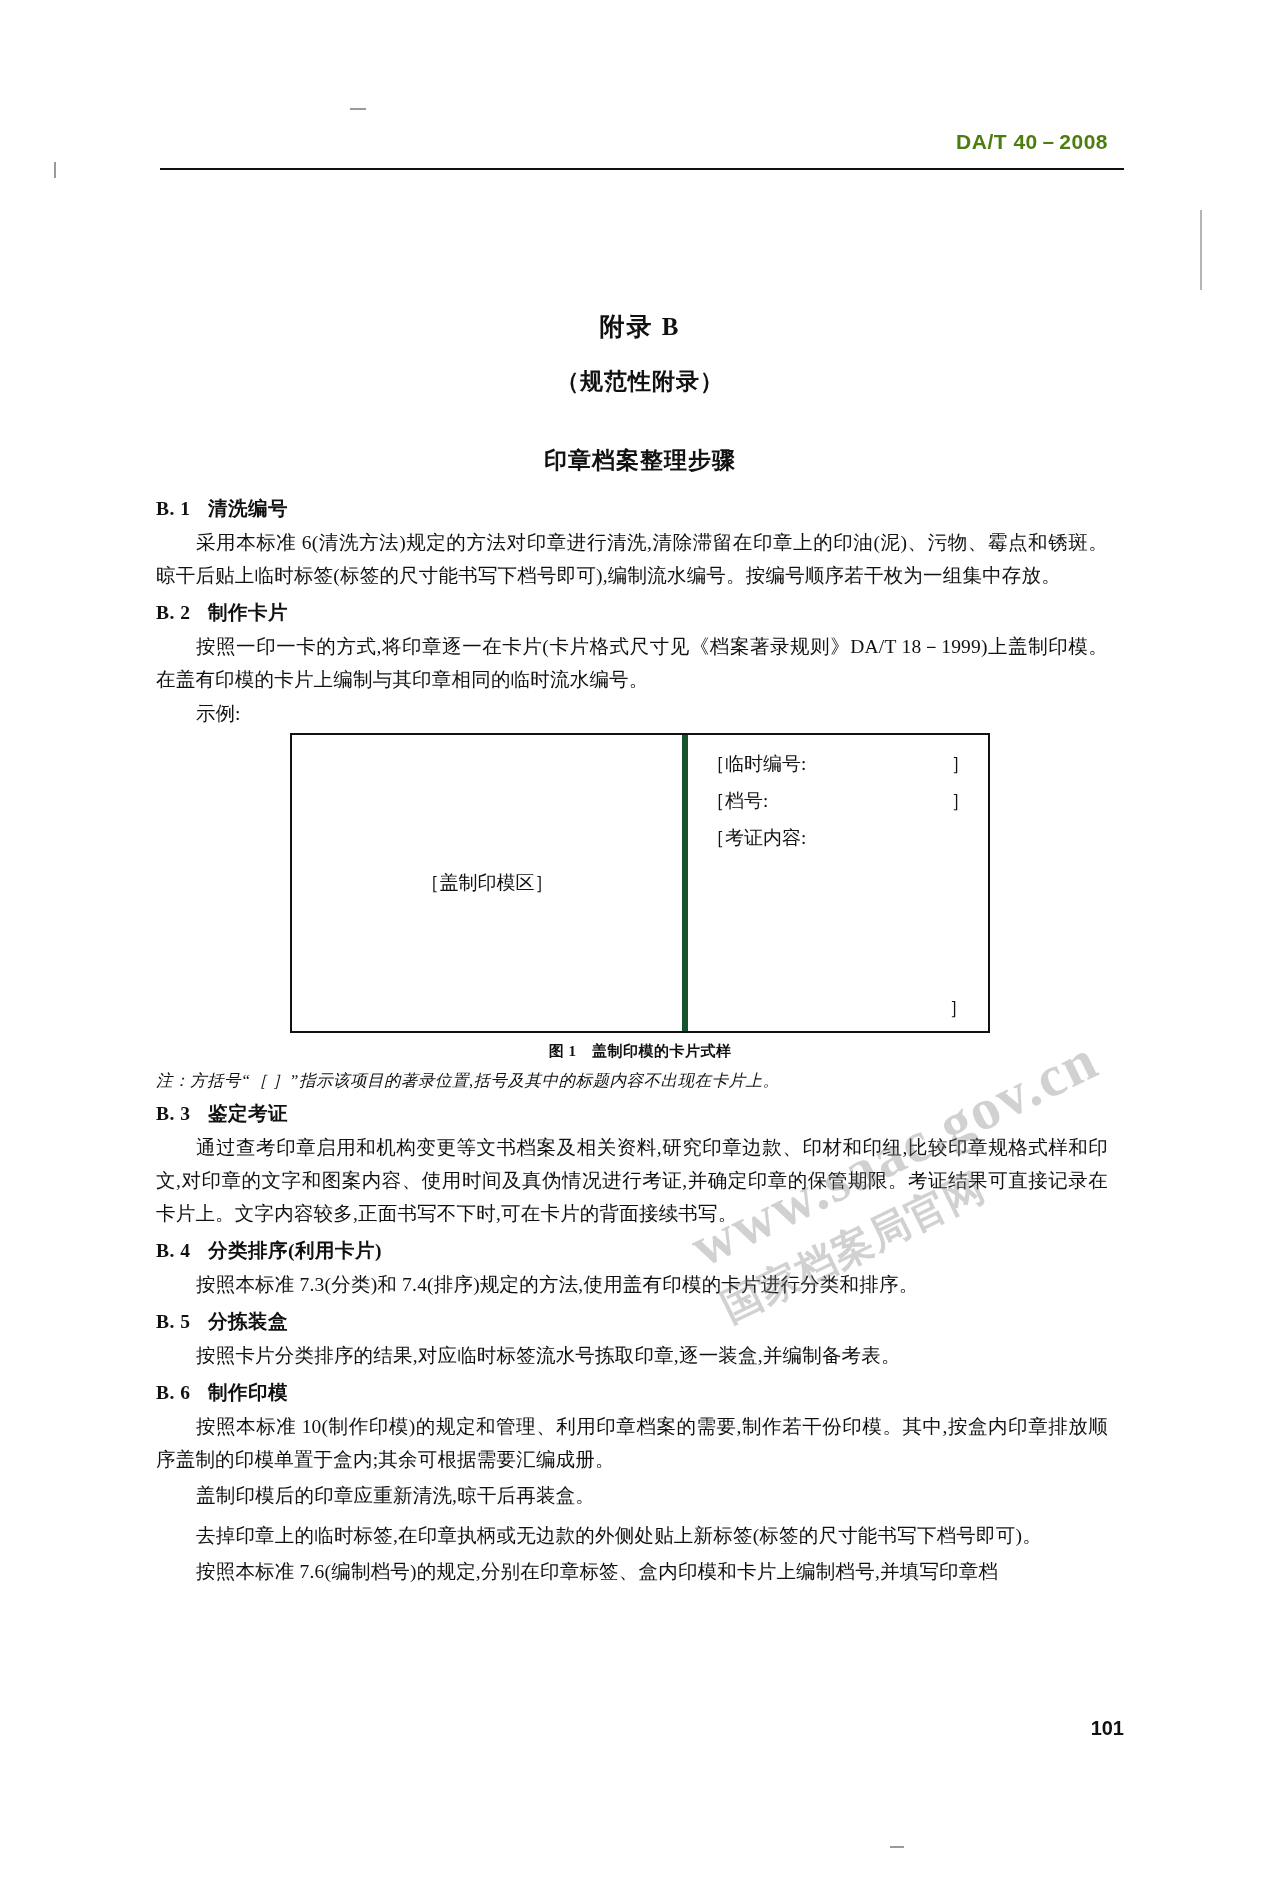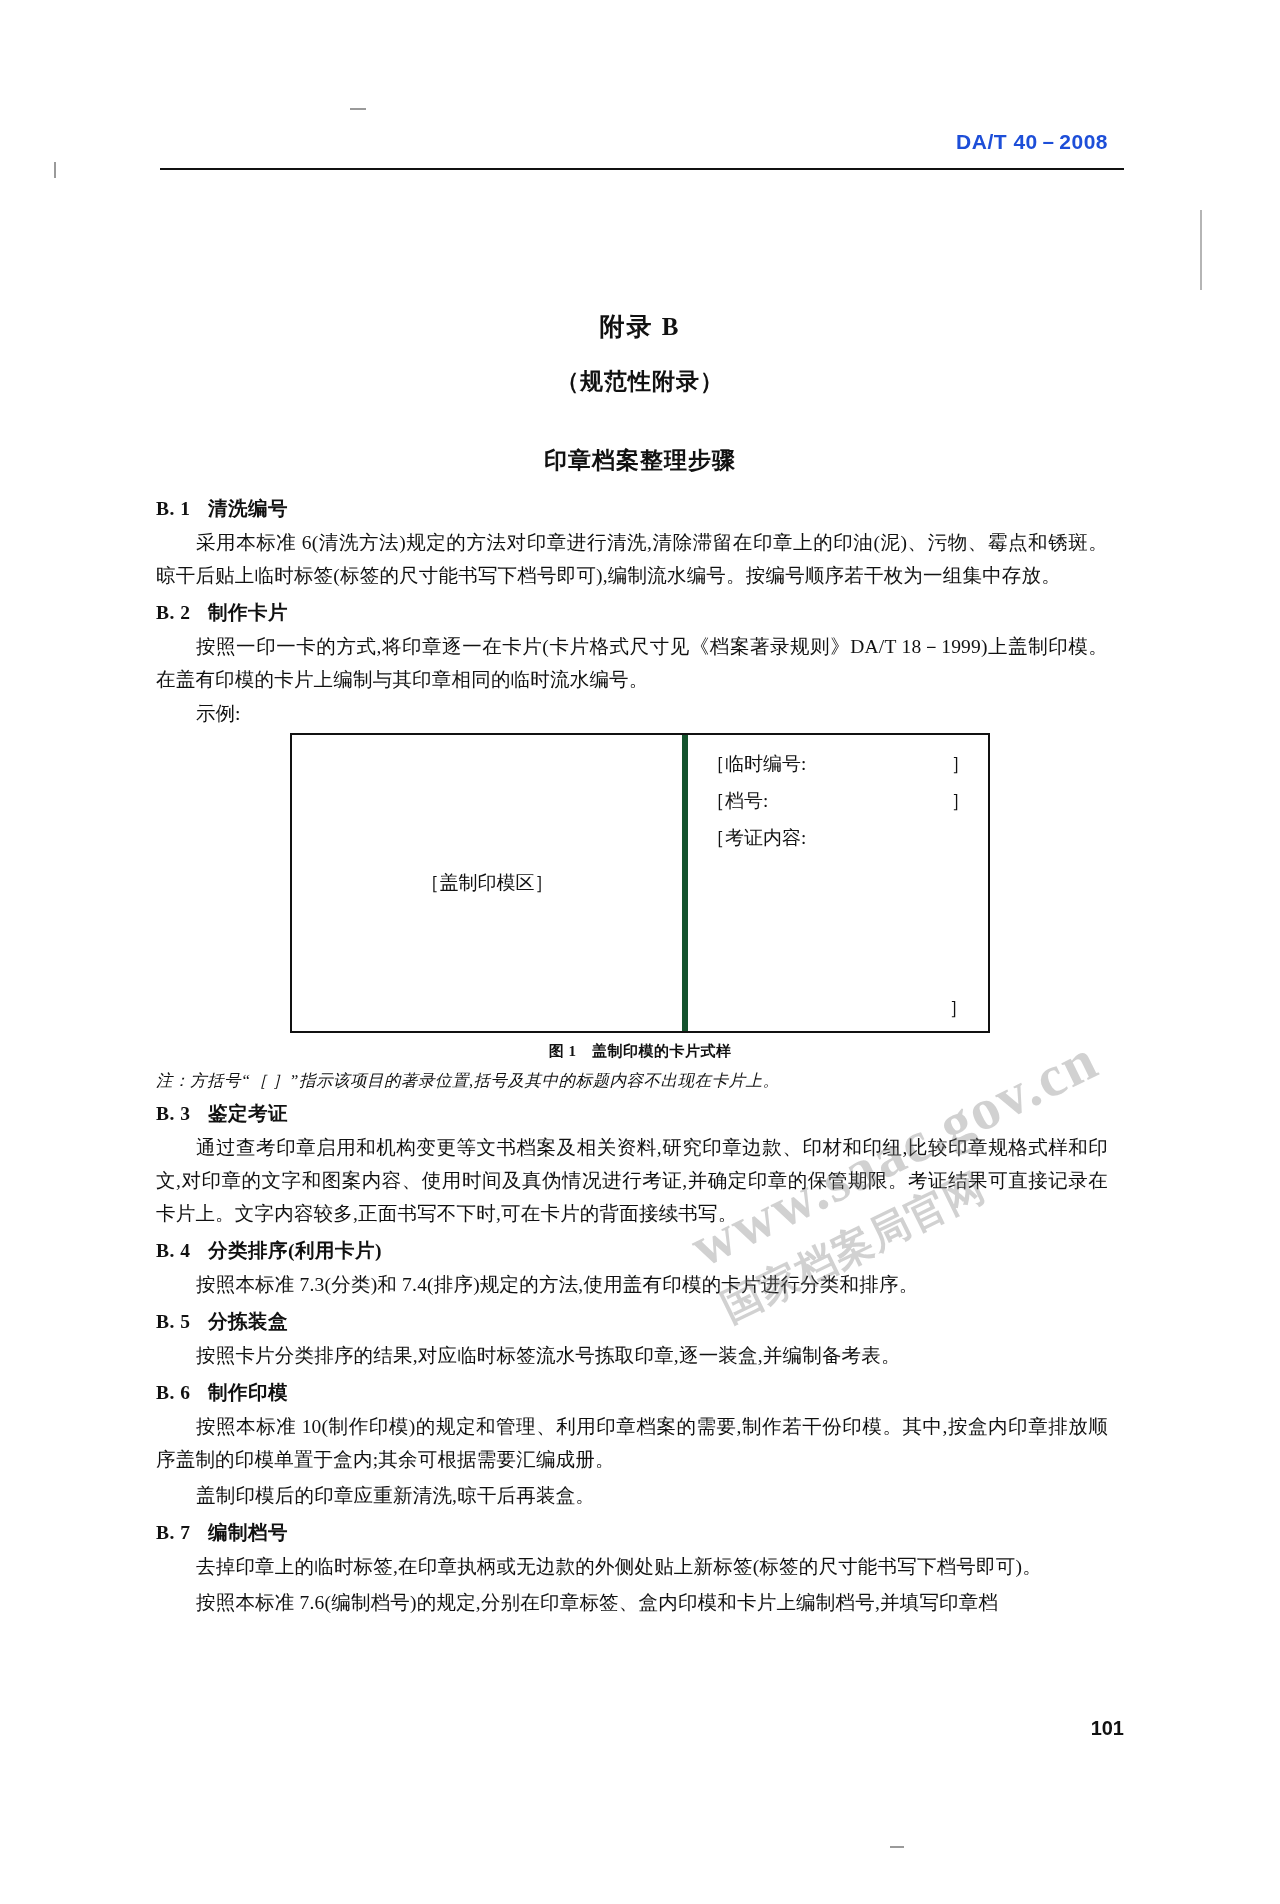--- a/index.html
+++ b/index.html
@@ -28,21 +28,21 @@
 
   
   .header-std {
     position: absolute;
     right: 112px;
     top: 88px;
     font-family: "Liberation Sans", sans-serif;
     font-weight: bold;
     font-size: 21px;
     letter-spacing: 0.5px;
-    color: #1d4ed8;
+    color: #4d7c0f;
   }
   .header-rule {
     position: absolute;
     left: 100px;
     right: 96px;
     top: 128px;
     border-bottom: 2px solid #111;
   }
 
   
@@ -314,23 +314,20 @@
 
       <div class="block">
         <div class="sec-head">
           <span class="num">B. 6</span><span>制作印模</span>
         </div>
         <p class="para indent">按照本标准 10(制作印模)的规定和管理、利用印章档案的需要,制作若干份印模。其中,按盒内印章排放顺序盖制的印模单置于盒内;其余可根据需要汇编成册。</p>
         <p class="para indent">盖制印模后的印章应重新清洗,晾干后再装盒。</p>
       </div>
 
       <div class="block">
-        <div class="sec-head">
-          <span class="num">B. 7</span><span>编制档号</span>
-        </div>
         <p class="para indent">去掉印章上的临时标签,在印章执柄或无边款的外侧处贴上新标签(标签的尺寸能书写下档号即可)。</p>
         <p class="para indent">按照本标准 7.6(编制档号)的规定,分别在印章标签、盒内印模和卡片上编制档号,并填写印章档</p>
       </div>
 
     </div>
 
     <div class="watermark">
       <div class="line1">www.saac.gov.cn</div>
       <div class="line2">国家档案局官网</div>
     </div>

